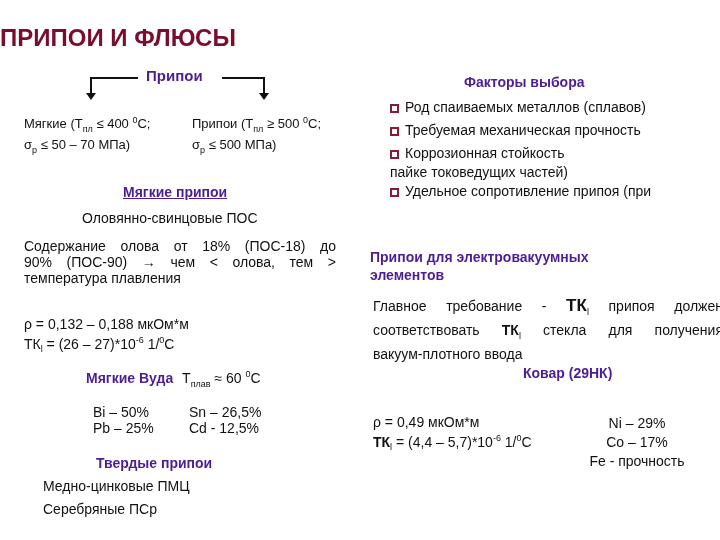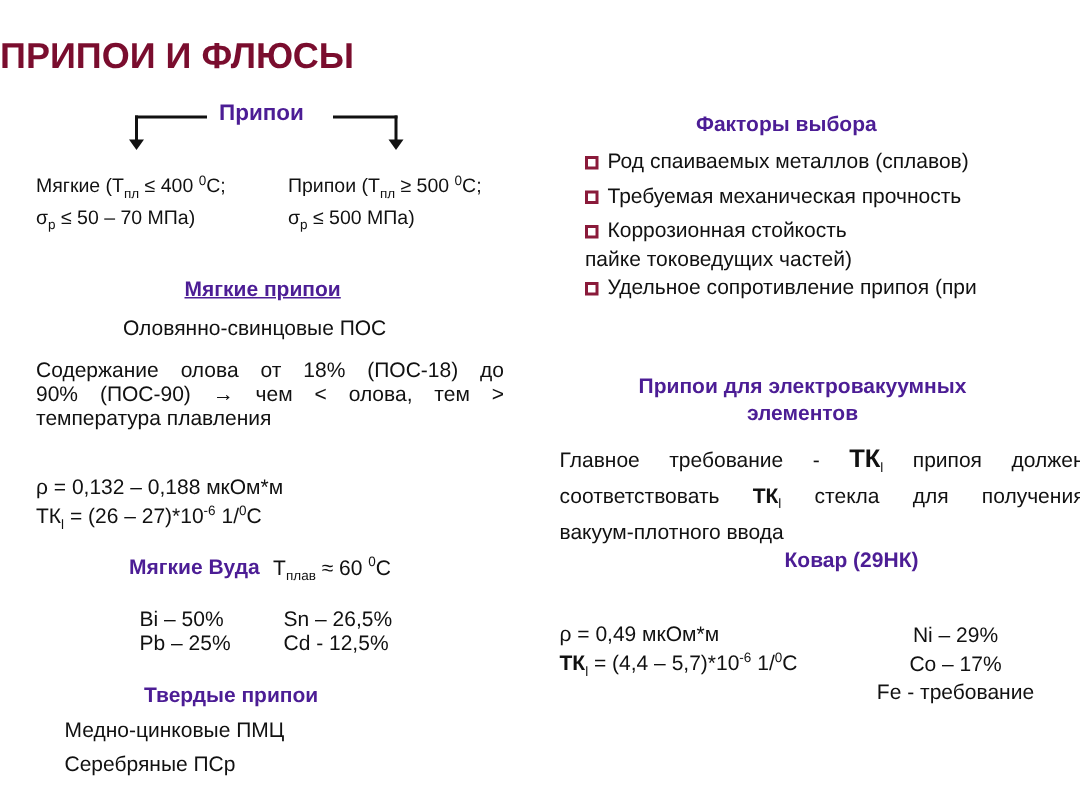--- a/index.html
+++ b/index.html
@@ -67,31 +67,31 @@
 
 <div class="abs head" style="left:464px;top:74px;">Факторы выбора</div>
 <div class="abs txt" style="left:390px;top:96px;line-height:23px;">
   <div><span class="chk"></span><span>Род спаиваемых металлов (сплавов)</span></div>
   <div><span class="chk"></span><span>Требуемая механическая прочность</span></div>
   <div><span class="chk"></span><span>Коррозионная стойкость</span></div>
   <div style="line-height:14px;">пайке токоведущих частей)</div>
   <div style="line-height:16px;margin-top:4px;"><span class="chk"></span><span>Удельное сопротивление припоя (при</span></div>
 </div>
 
-<div class="abs head" style="left:370px;top:248px;width:330px;text-align:center;line-height:18px;">
+<div class="abs head" style="left:370px;top:248px;width:330px;line-height:18px;">
   <div>Припои для электровакуумных</div>
     <div>элементов</div>
 </div>
 <div class="abs txt" style="left:373px;top:297px;width:350px;line-height:18px;">
   <div class="just"><span>Главное требование - </span><span class="bold" style="font-size:17px">ТК</span><sub>l</sub><span> припоя должен</span></div>
   <div class="just"><span>соответствовать </span><span class="bold">ТК</span><sub>l</sub><span> стекла для получения</span></div>
   <div>вакуум-плотного ввода</div>
 </div>
 <div class="abs head" style="left:483px;top:365px;padding-left:40px;">Ковар (29НК)</div>
 <div class="abs txt" style="left:373px;top:414px;">
   <div>ρ = 0,49 мкОм*м</div>
   <div><span class="bold">ТК</span><sub>l</sub><span> = (4,4 – 5,7)*10</span><sup>-6</sup><span> 1/</span><sup>0</sup><span>С</span></div>
 </div>
 <div class="abs txt" style="left:582px;top:414px;width:110px;text-align:center;line-height:19px;">
   <div>Ni – 29%</div>
     <div>Co – 17%</div>
-    <div>Fe - требование</div>
+    <div>Fe - прочность</div>
 </div>
 
 </body></html>

